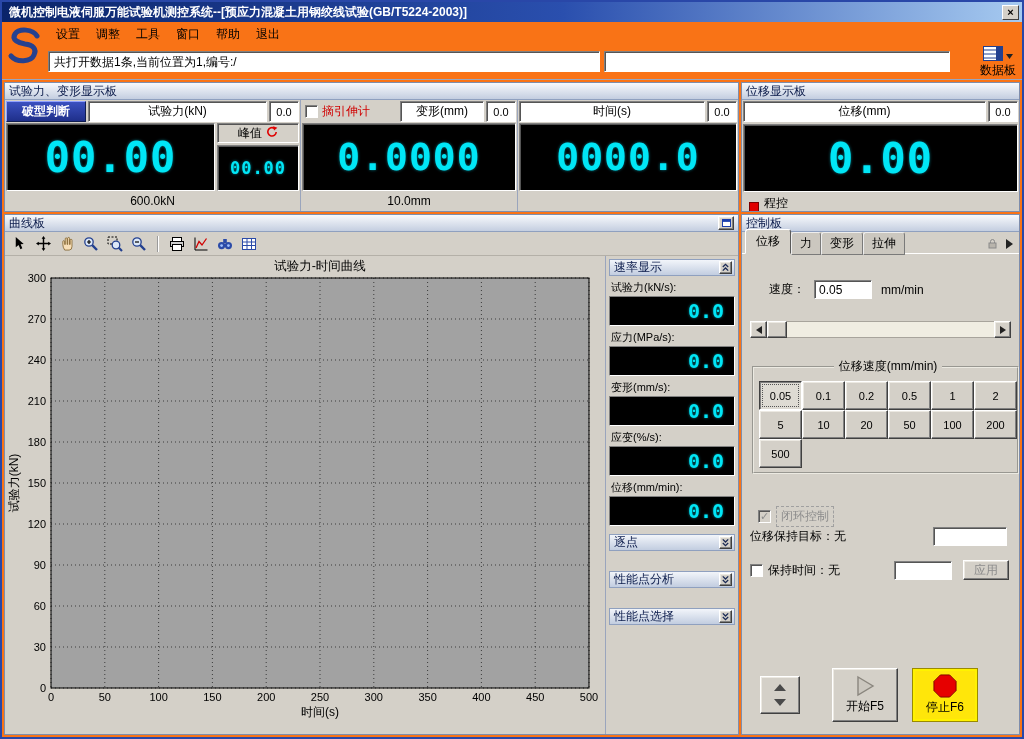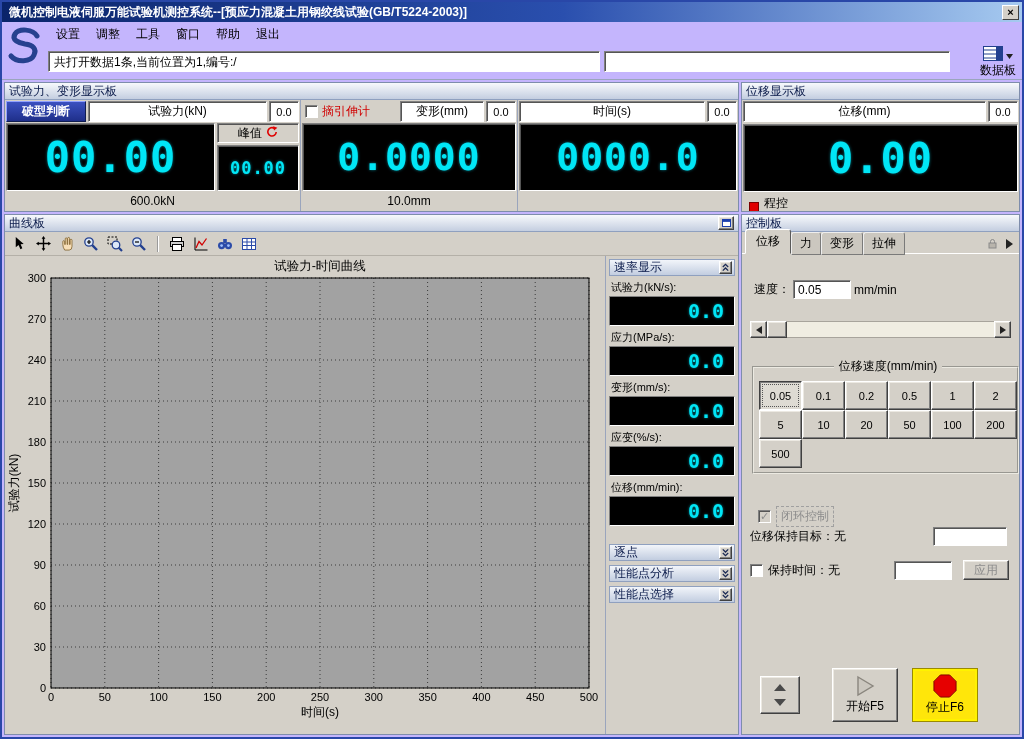--- a/index.html
+++ b/index.html
@@ -1,18 +1,18 @@
 <!DOCTYPE html>
 <html><head>
 <meta charset="utf-8">
 <style>
 *{box-sizing:border-box;margin:0;padding:0}
 html,body{background:#6b6b6b}
 body{font-family:"Liberation Sans","DejaVu Sans",sans-serif;-webkit-font-smoothing:antialiased}
-.window{position:relative;width:1024px;height:739px;background:#c4b5fd;border:2px solid #2947a8;display:flex;flex-direction:column;overflow:hidden}
+.window{position:relative;width:1024px;height:739px;background:#f97316;border:2px solid #2947a8;display:flex;flex-direction:column;overflow:hidden}
 
 .raised{border:1px solid;border-color:#fff #404040 #404040 #fff;box-shadow:inset -1px -1px 0 #808080,inset 1px 1px 0 #ece9e2;background:#d4d0c8}
 .sunken{border:1px solid;border-color:#808080 #fff #fff #808080;box-shadow:inset 1px 1px 0 #555}
 
 .titlebar{height:20px;flex:0 0 20px;background:linear-gradient(90deg,#0a246a 0%,#2a4fae 55%,#a6caf0 100%);display:flex;align-items:center;color:#fff;font-size:12px;font-weight:bold;padding:0 3px 0 7px}
 .titlebar .title{flex:1;white-space:nowrap;overflow:hidden}
 .close-btn{width:17px;height:15px;background:#d4d0c8;border:1px solid;border-color:#fff #404040 #404040 #fff;color:#000;font-size:11px;line-height:13px;text-align:center;font-weight:bold}
 
 .topbar{height:58px;flex:0 0 58px;display:flex;border-bottom:1px solid #9aa5bd}
 .logo{width:44px;display:flex;align-items:center;justify-content:center}
@@ -62,28 +62,28 @@
 .curve-body{flex:1;display:flex}
 .chart-wrap{flex:1;padding:2px 0 0 2px}
 .float-btn{width:16px;height:14px;display:flex;align-items:center;justify-content:center}
 
 .rate-sidebar{width:133px;flex:0 0 133px;border-left:1px solid #9aa5bd;padding:3px 3px 0 3px;display:flex;flex-direction:column}
 .side-header{height:17px;flex:0 0 17px;background:linear-gradient(#f2f5fa,#c2cde0);border:1px solid #8fa0bf;font-size:12px;color:#0a1a4a;display:flex;align-items:center;padding:0 2px 0 4px}
 .side-header .sh-label{flex:1}
 .chev-btn{width:13px;height:13px;display:flex;align-items:center;justify-content:center}
 .rate-label{font-size:11px;margin:4px 0 1px 2px}
 .rate-display{height:30px;background:#000;color:#00e6f6;font-family:"DejaVu Sans Mono",monospace;font-size:20px;font-weight:bold;display:flex;align-items:center;justify-content:flex-end;padding-right:10px;border:1px solid;border-color:#808080 #fff #fff #808080;text-shadow:0 0 3px rgba(0,230,255,.55)}
-.collapsed-list{margin-top:18px;display:flex;flex-direction:column;gap:4px}
+.collapsed-list{margin-top:8px;display:flex;flex-direction:column;gap:20px}
 
 .tabs-row{height:22px;flex:0 0 22px;display:flex;align-items:flex-end;padding:2px 6px 0 3px;border-bottom:1px solid #fff}
 .tab{font-size:12px;padding:3px 10px;background:#d4d0c8;border:1px solid;border-color:#fff #5a5a5a #d4d0c8 #fff;border-radius:3px 3px 0 0;position:relative;top:1px}
 .tab.inactive{padding:2px 8px;background:#cbc7bf;border-color:#eee #7a7a7a #7a7a7a #eee;top:2px}
 .tabs-icons{margin-left:auto;display:flex;gap:7px;align-items:center}
 .ctl-body{flex:1;padding:4px 8px 0 8px;display:flex;flex-direction:column;font-size:12px}
-.speed-row{display:flex;align-items:center;margin:22px 0 0 4px;gap:3px}
+.speed-row{display:flex;align-items:center;margin:22px 0 0 19px;gap:9px}
 .speed-input{width:58px;height:19px;background:#fff;font-size:12px;padding:1px 4px;border:1px solid;border-color:#808080 #fff #fff #808080;box-shadow:inset 1px 1px 0 #555;font-family:"Liberation Sans",sans-serif}
 .hscroll{margin-top:22px;height:17px;display:flex}
 .hs-btn{width:17px;height:17px;display:flex;align-items:center;justify-content:center}
 .hs-track{flex:1;background:#f0ede2;position:relative;border-top:1px solid #a8a49c;border-bottom:1px solid #a8a49c}
 .hs-thumb{position:absolute;left:0;top:-1px;width:20px;height:17px}
 .speed-group{margin:20px 2px 0 2px;border:2px groove #eceae2;padding:6px 0 4px 5px}
 .speed-group legend{margin:0 auto;font-size:12px;padding:0 5px}
 .preset-grid{display:grid;grid-template-columns:repeat(6,43px)}
 .preset-btn{height:29px;font-size:11px;display:flex;align-items:center;justify-content:center}
 .preset-btn.active{border-color:#404040 #fff #fff #404040;box-shadow:inset 1px 1px 0 #808080;background:#dedbd3;outline:1px dotted #555;outline-offset:-4px}

